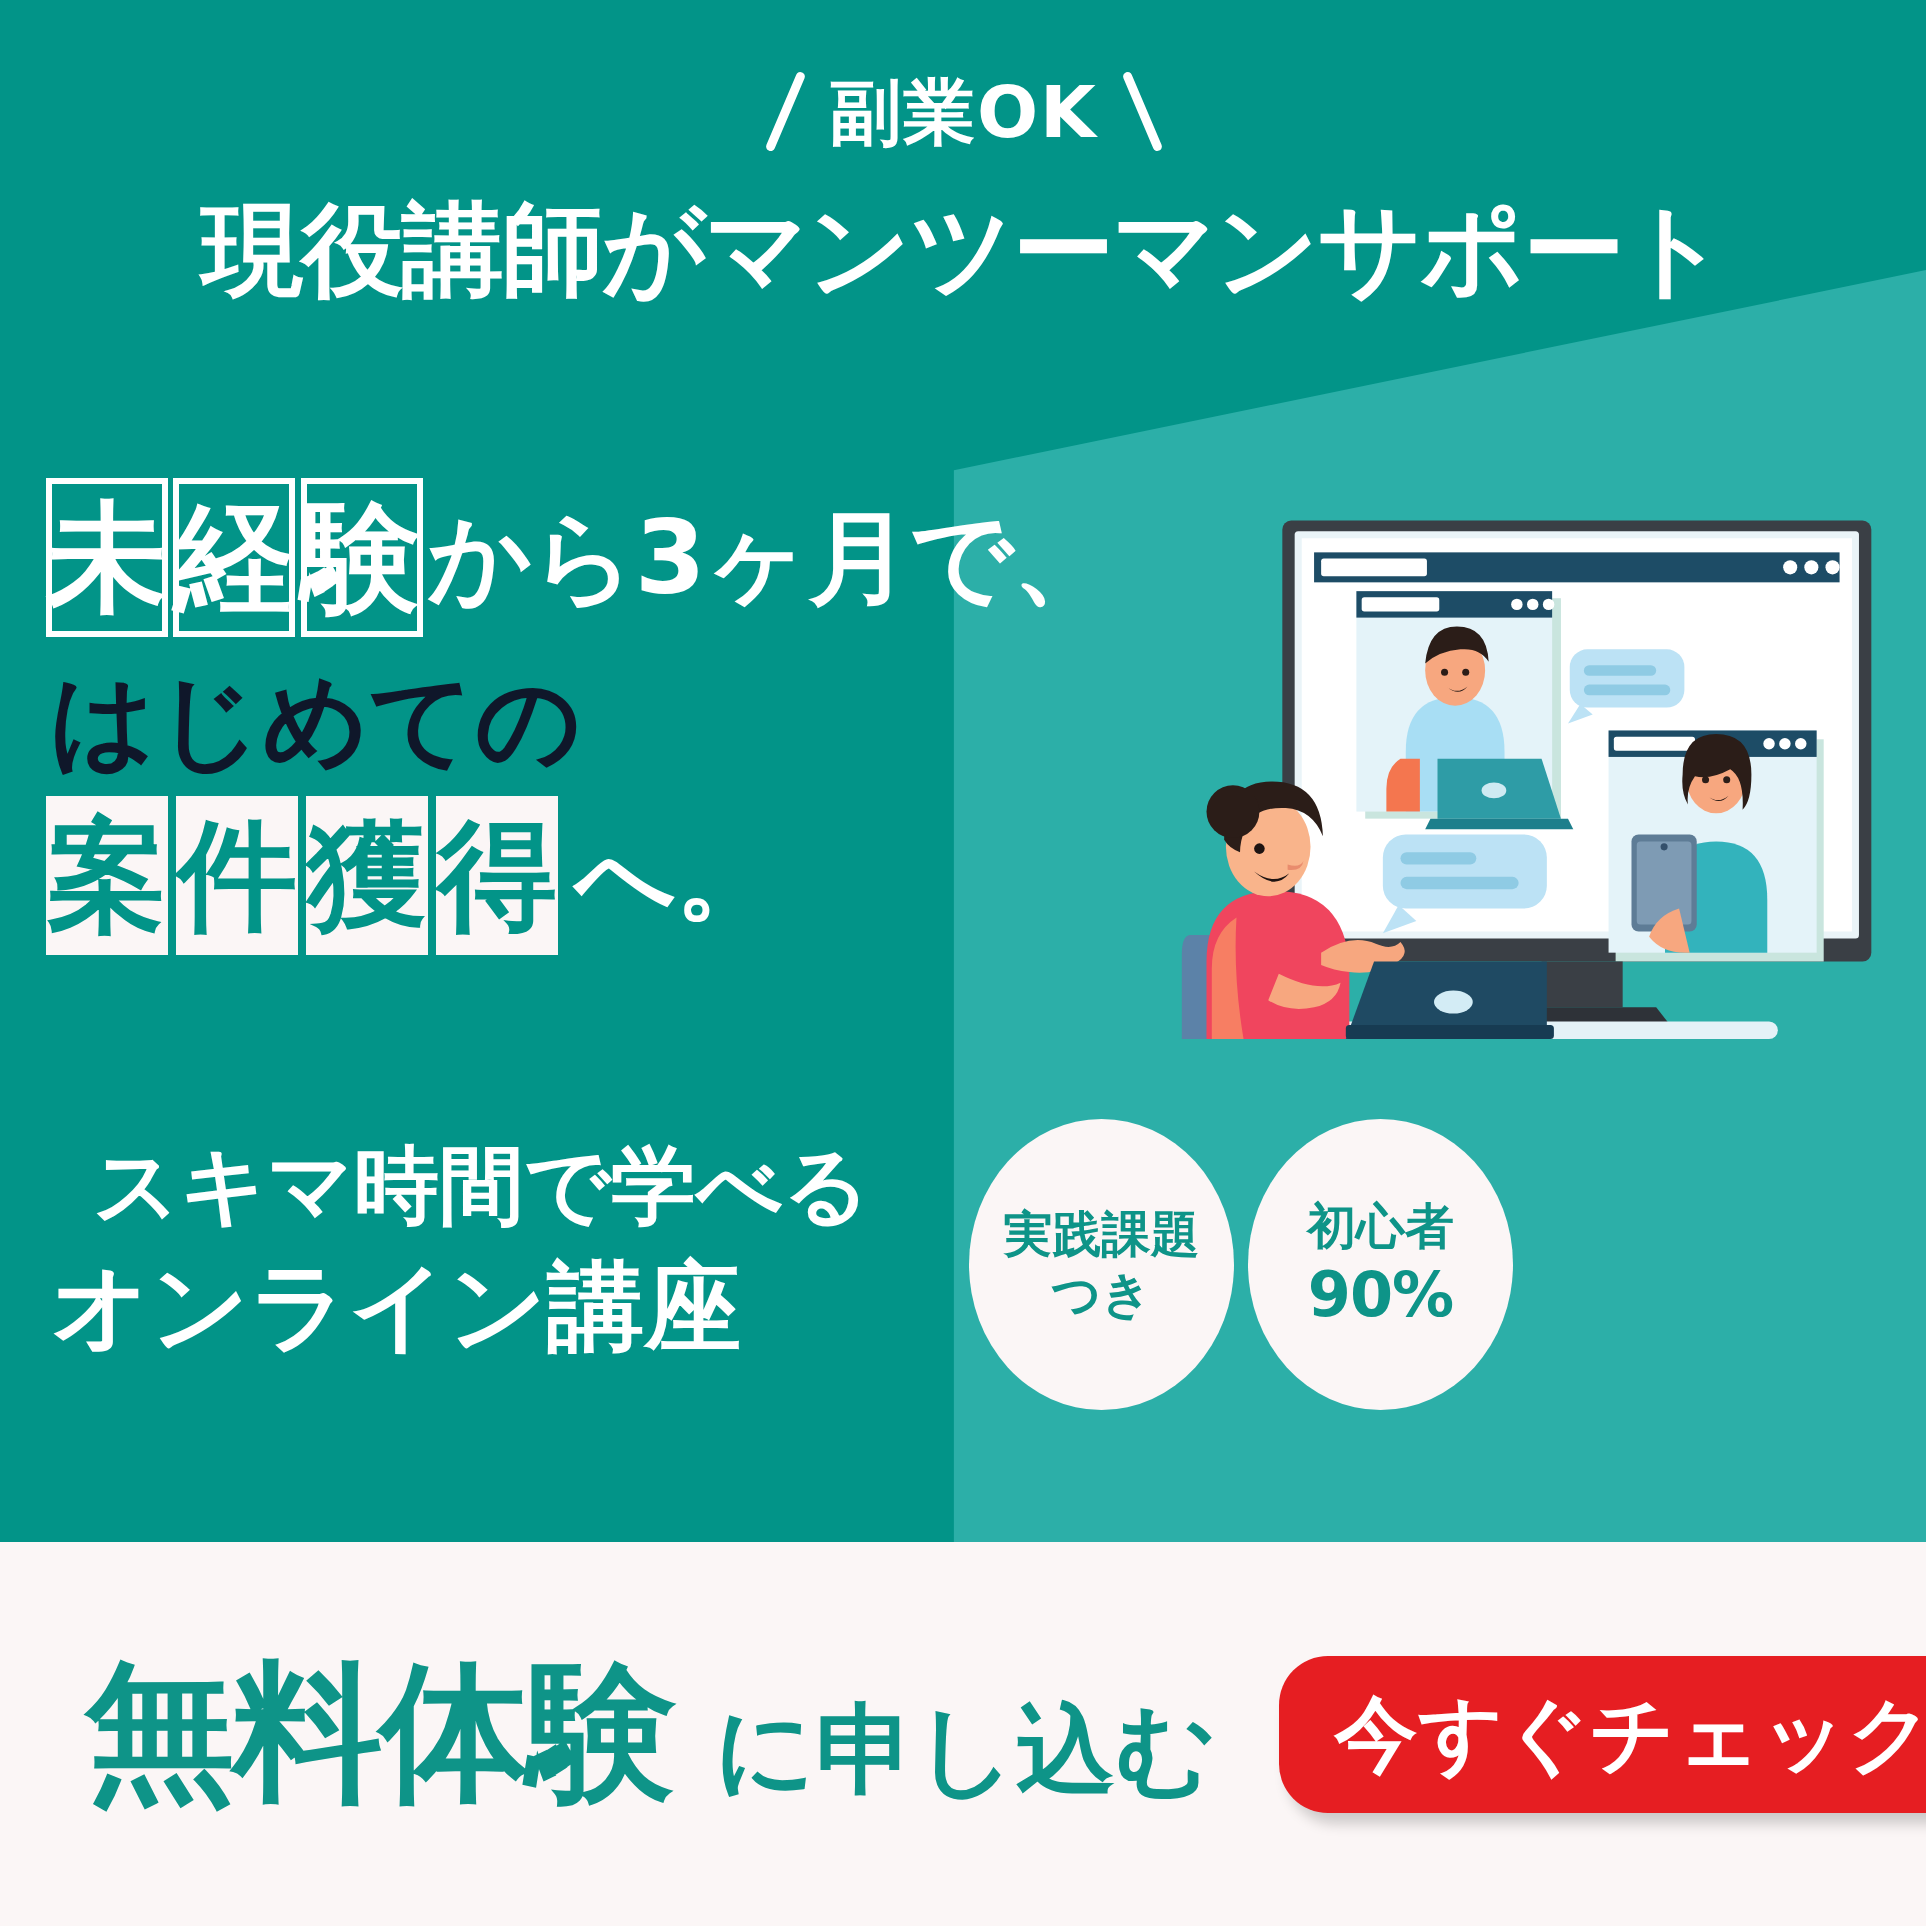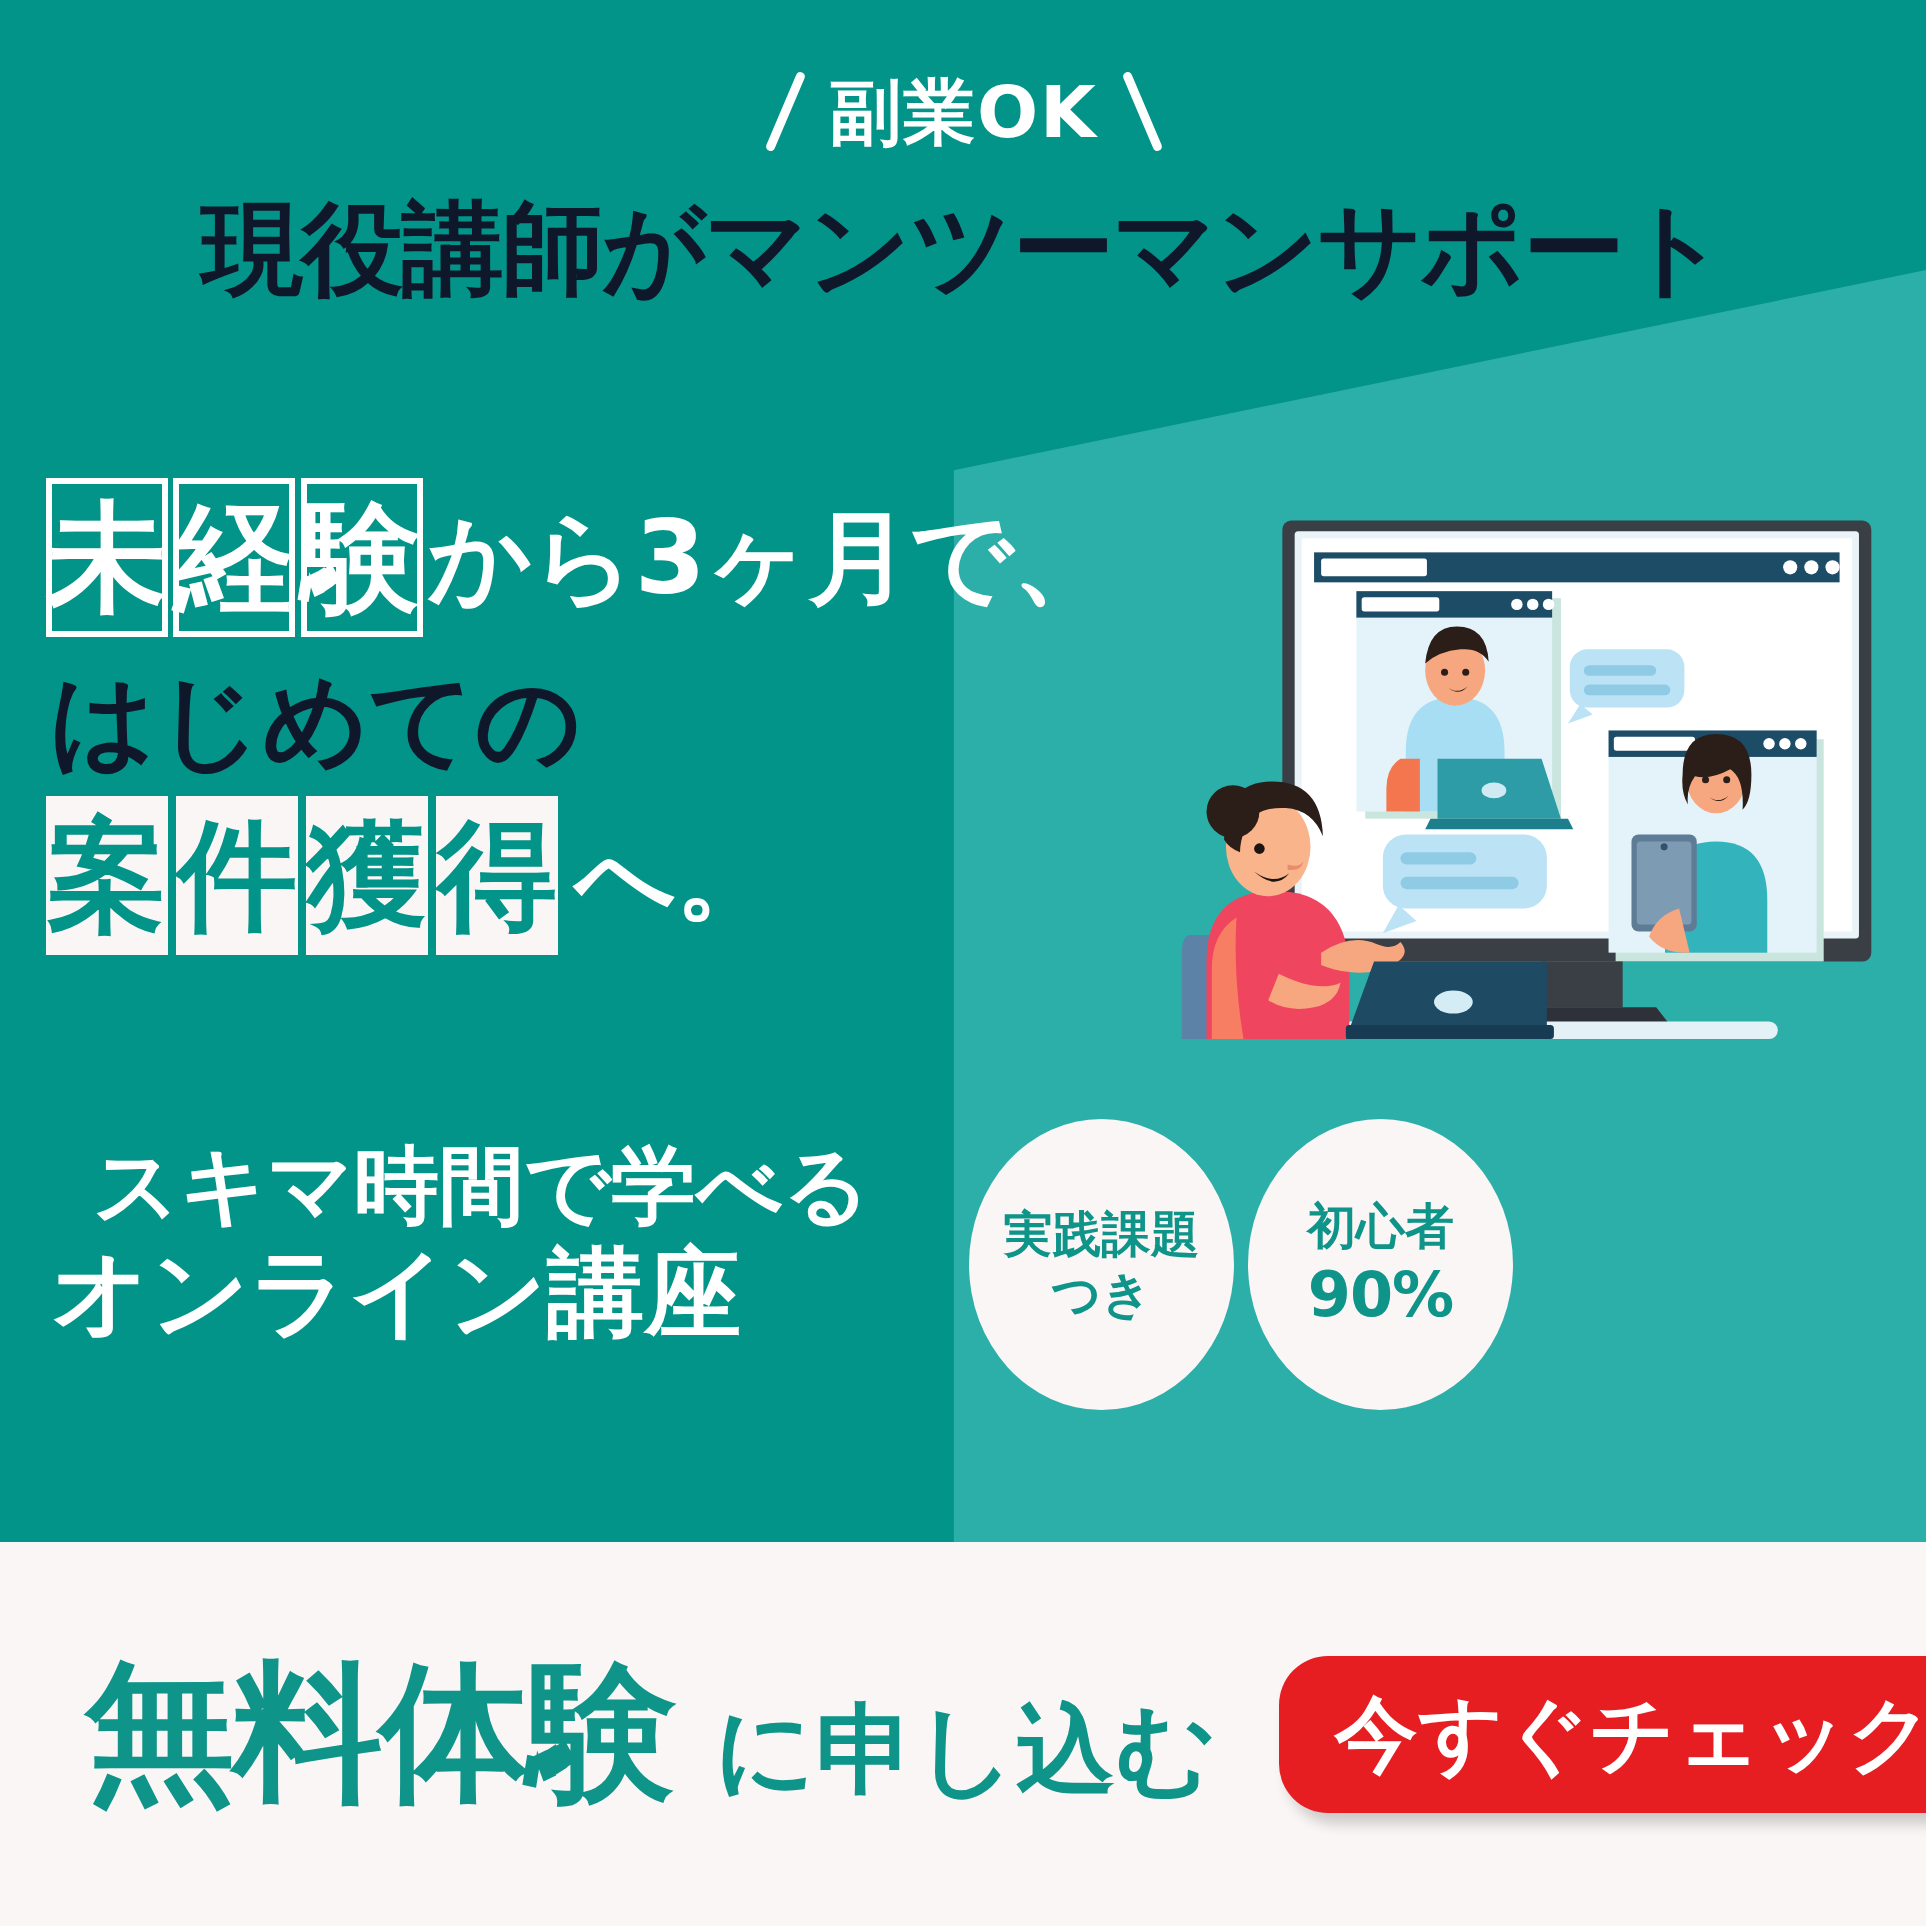--- a/index.html
+++ b/index.html
@@ -62,27 +62,26 @@
     width: 8.8px;
     height: 85px;
     background: #ffffff;
     border-radius: 4.4px;
   }
   .slash.left  { transform: rotate(23deg); }
   .slash.right { transform: rotate(-23deg); }
 
   .headline-sub {
     margin-top: 42px;
-    color: #0f172a;
+    color: #ffffff;
     font-size: 102px;
     font-weight: 700;
     letter-spacing: -1.8px;
     line-height: 1.05;
     white-space: nowrap;
-    font-family: Liberation Serif, serif;
   }
 
   
   .main-copy {
     position: absolute;
     left: 46px; top: 478px;
     z-index: 6;
   }
   .copy-line {
     display: flex;
@@ -143,21 +142,21 @@
   .sub-copy {
     position: absolute;
     left: 51px; top: 1136px;
     z-index: 6;
     color: #ffffff;
     font-weight: 700;
     line-height: 1.18;
     white-space: nowrap;
   }
   .sub-copy .s1 { font-size: 85px; display: block; margin-left: 42px; }
-  .sub-copy .s2 { font-size: 97px; display: block; }
+  .sub-copy .s2 { font-size: 97px; display: block; margin-top: 14px; }
 
   
   .badges {
     position: absolute;
     left: 969px; top: 1119px;
     display: flex;
     gap: 14px;
     z-index: 7;
   }
   .badge {

